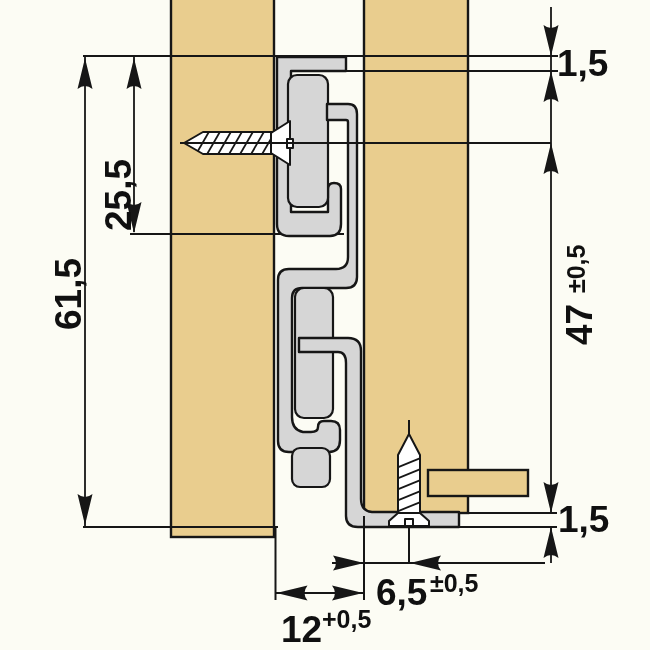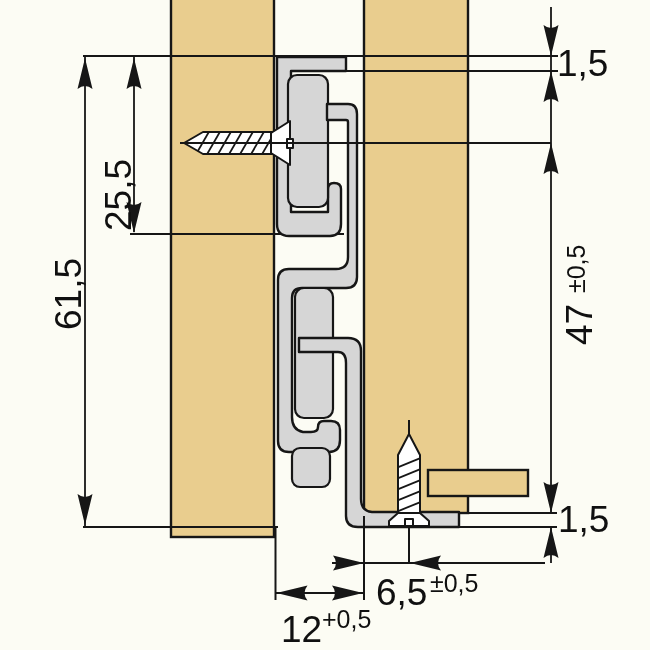--- a/index.html
+++ b/index.html
@@ -2,21 +2,21 @@
 <html style="--wood: #e9cd8e; --metal: #d6d6d6; --line: #161616; --background: #fcfcf4;"><head>
 <meta charset="utf-8">
 <style>
   html,body{margin:0;padding:0;}
   body{
     width:650px;height:650px;
     background:var(--background,#fcfcf4);
     font-family:"Liberation Sans",sans-serif;
     overflow:hidden;
   }
-  .stage{position:relative;width:650px;height:650px;}
+  .stage{position:relative;width:650px;height:650px;font-weight:bold;}
   svg{display:block;}
   .wood{fill:var(--wood,#e9cd8e);stroke:var(--line,#161616);stroke-width:2.4;}
   .metal{fill:var(--metal,#d6d6d6);stroke:var(--line,#161616);stroke-width:2.4;stroke-linejoin:round;}
   .glider{fill:var(--metal,#d6d6d6);stroke:var(--line,#161616);stroke-width:2.2;}
   .screw{fill:#ffffff;stroke:var(--line,#161616);stroke-width:2;stroke-linejoin:round;}
   .thread{stroke:var(--line,#161616);stroke-width:1.8;fill:none;}
   .ref{stroke:var(--line,#161616);stroke-width:2;fill:none;}
   .dim{stroke:var(--line,#161616);stroke-width:1.8;fill:none;}
   .arrow{fill:var(--line,#161616);stroke:none;}
   text{fill:#101010;}

